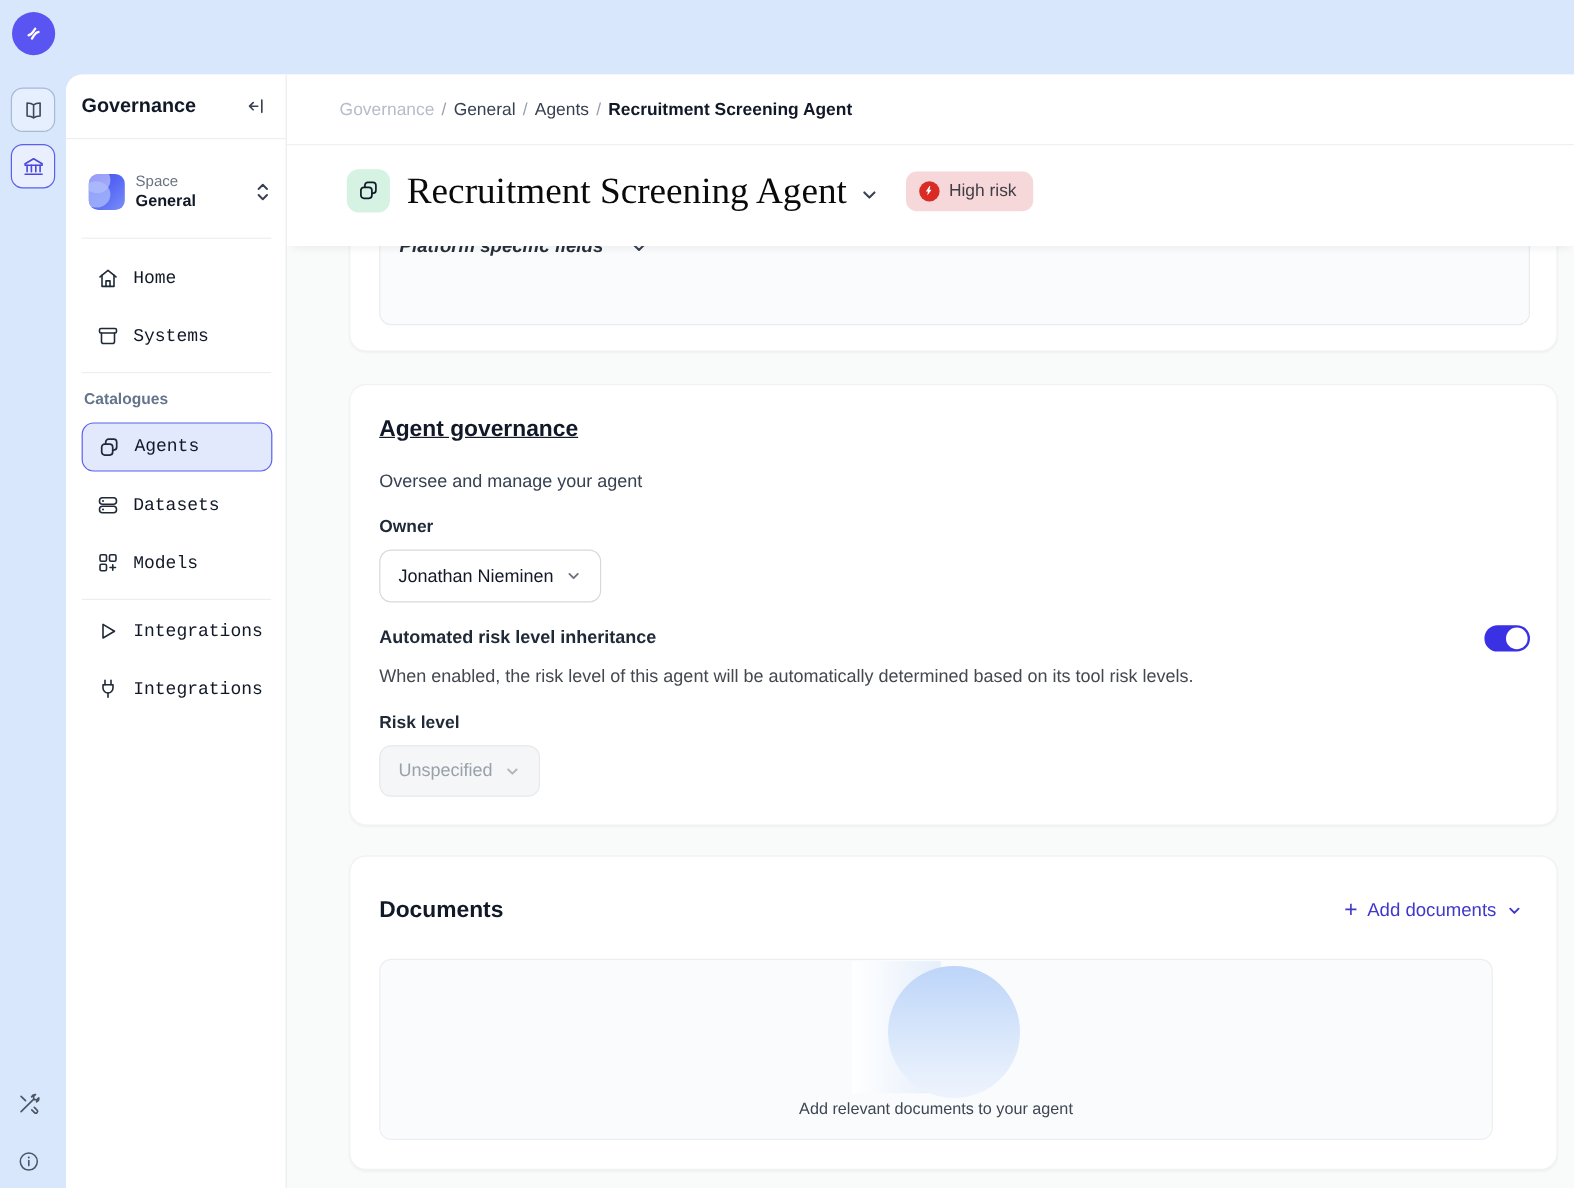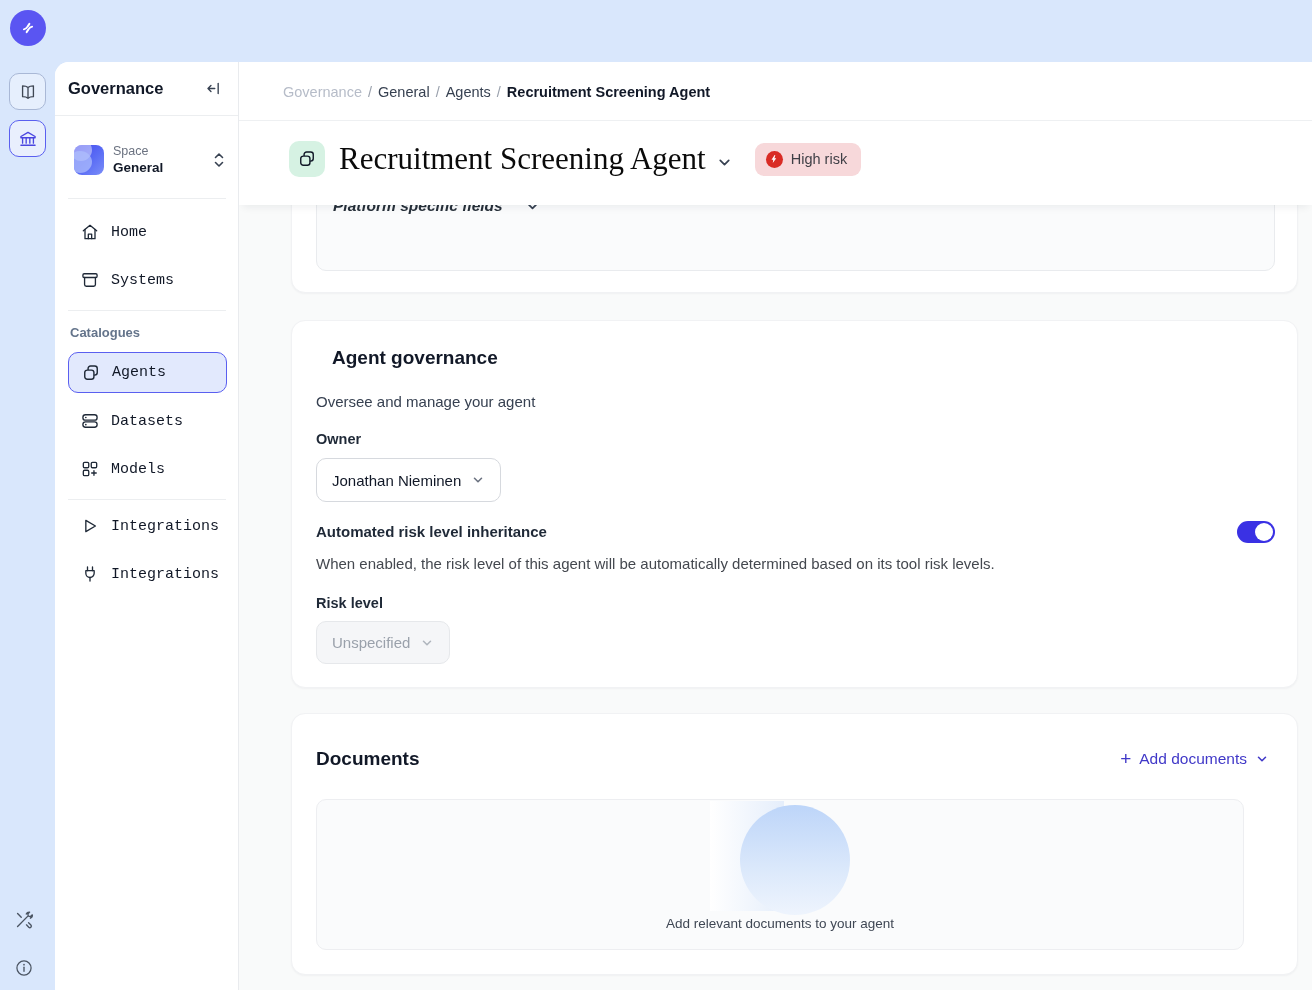--- a/index.html
+++ b/index.html
@@ -60,21 +60,21 @@
   #platform-label { font-size:15.5px; font-weight:700; color:#27303a;font-style:italic; }
 
   #card-governance { left:236px; top:258px; width:1007px; height:368px; }
   .card-title { font-size:19px; font-weight:700; color:#111827; }
   .card-sub { font-size:15px; color:#374151; }
   .field-label { font-size:14.5px; font-weight:700; color:#1f2937; }
   .select-btn { display:inline-flex; align-items:center; gap:10px; height:44px; padding:0 15px;
                 border:1px solid #d6d9de; border-radius:10px; background:#fff; font-size:15px;
                 color:#111827; cursor:pointer; }
   .select-btn.disabled { background:#f5f6f8; border-color:#e6e8eb; color:#9aa1ab; cursor:default; height:43px; }
-  #gov-title { left:40px; top:26px; }
+  #gov-title { left:24px; top:26px;text-decoration:underline; }
   #gov-sub { left:24px; top:72px; }
   #owner-label { left:24px; top:110px; }
   #owner-select { left:24px; top:137px; }
   #inh-label { left:24px; top:202px; font-size:15px; }
   #inh-desc { left:24px; top:234px; font-size:15px; color:#44484f; }
   #risk-label { left:24px; top:274px; }
   #risk-select { left:24px; top:300px; }
   #toggle { right:22px; top:200px; width:38px; height:22px; border-radius:11px; background:#3a31e4; cursor:pointer; }
   #toggle .knob { position:absolute; top:2px; right:2px; width:18px; height:18px; border-radius:50%; background:#fff; }
 

